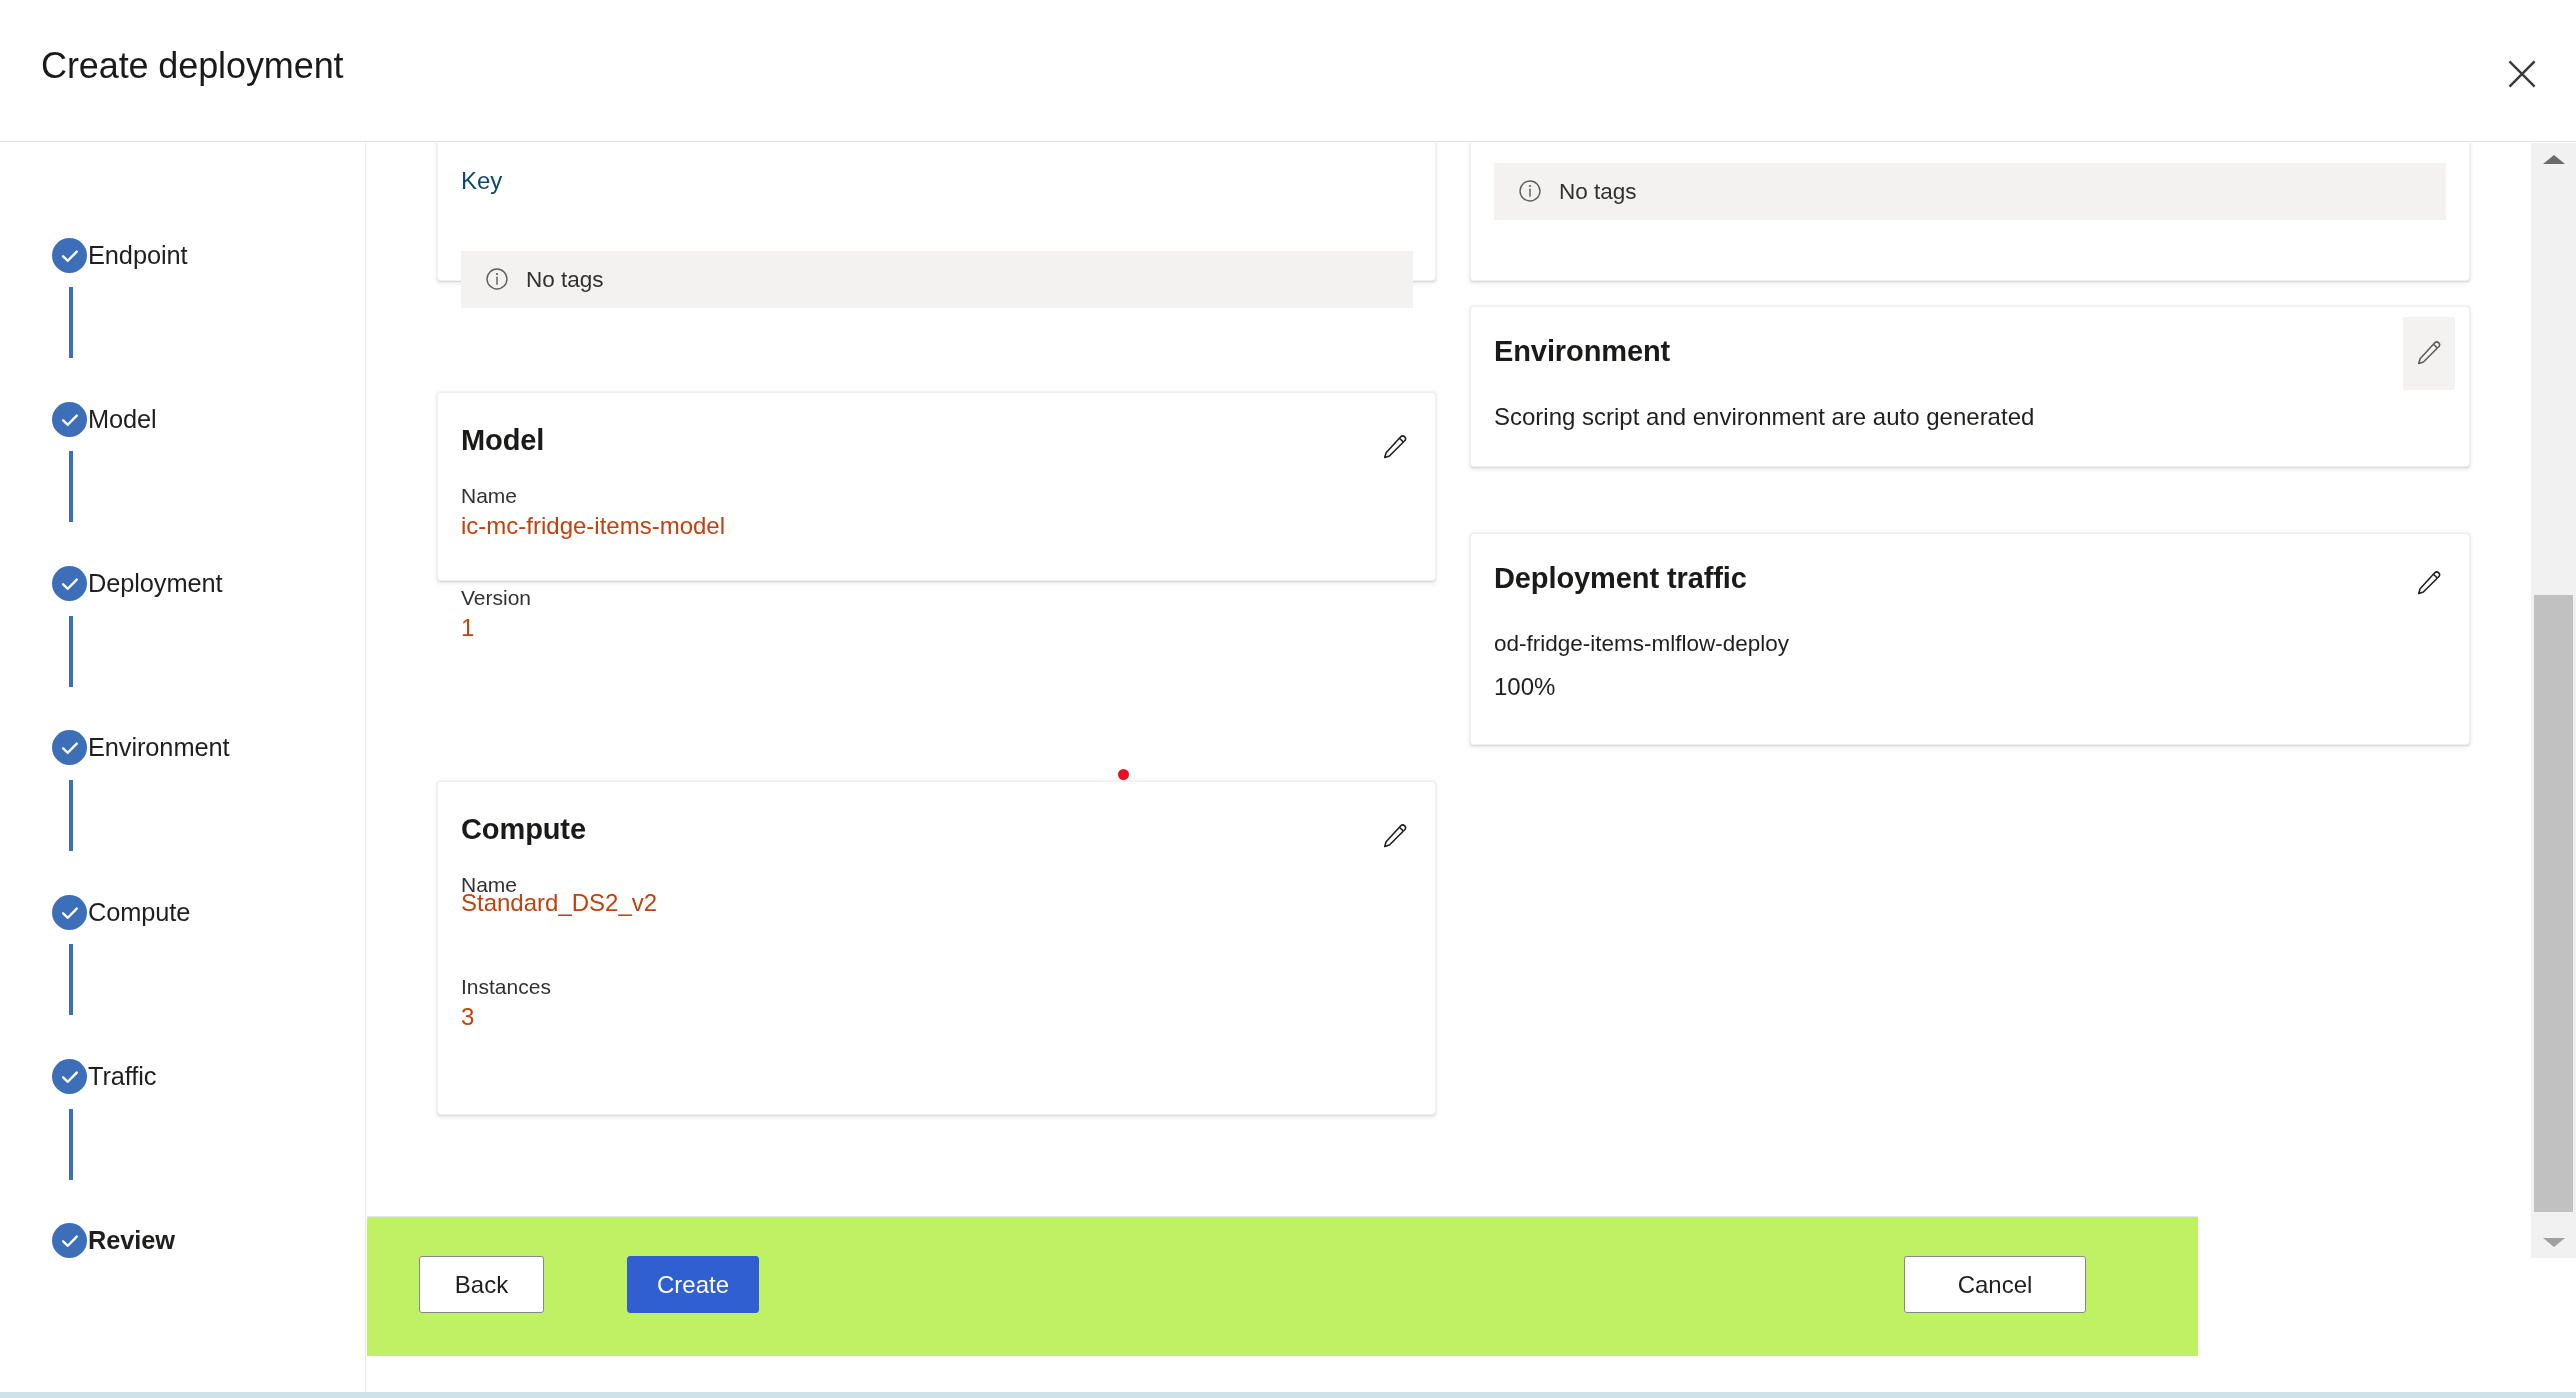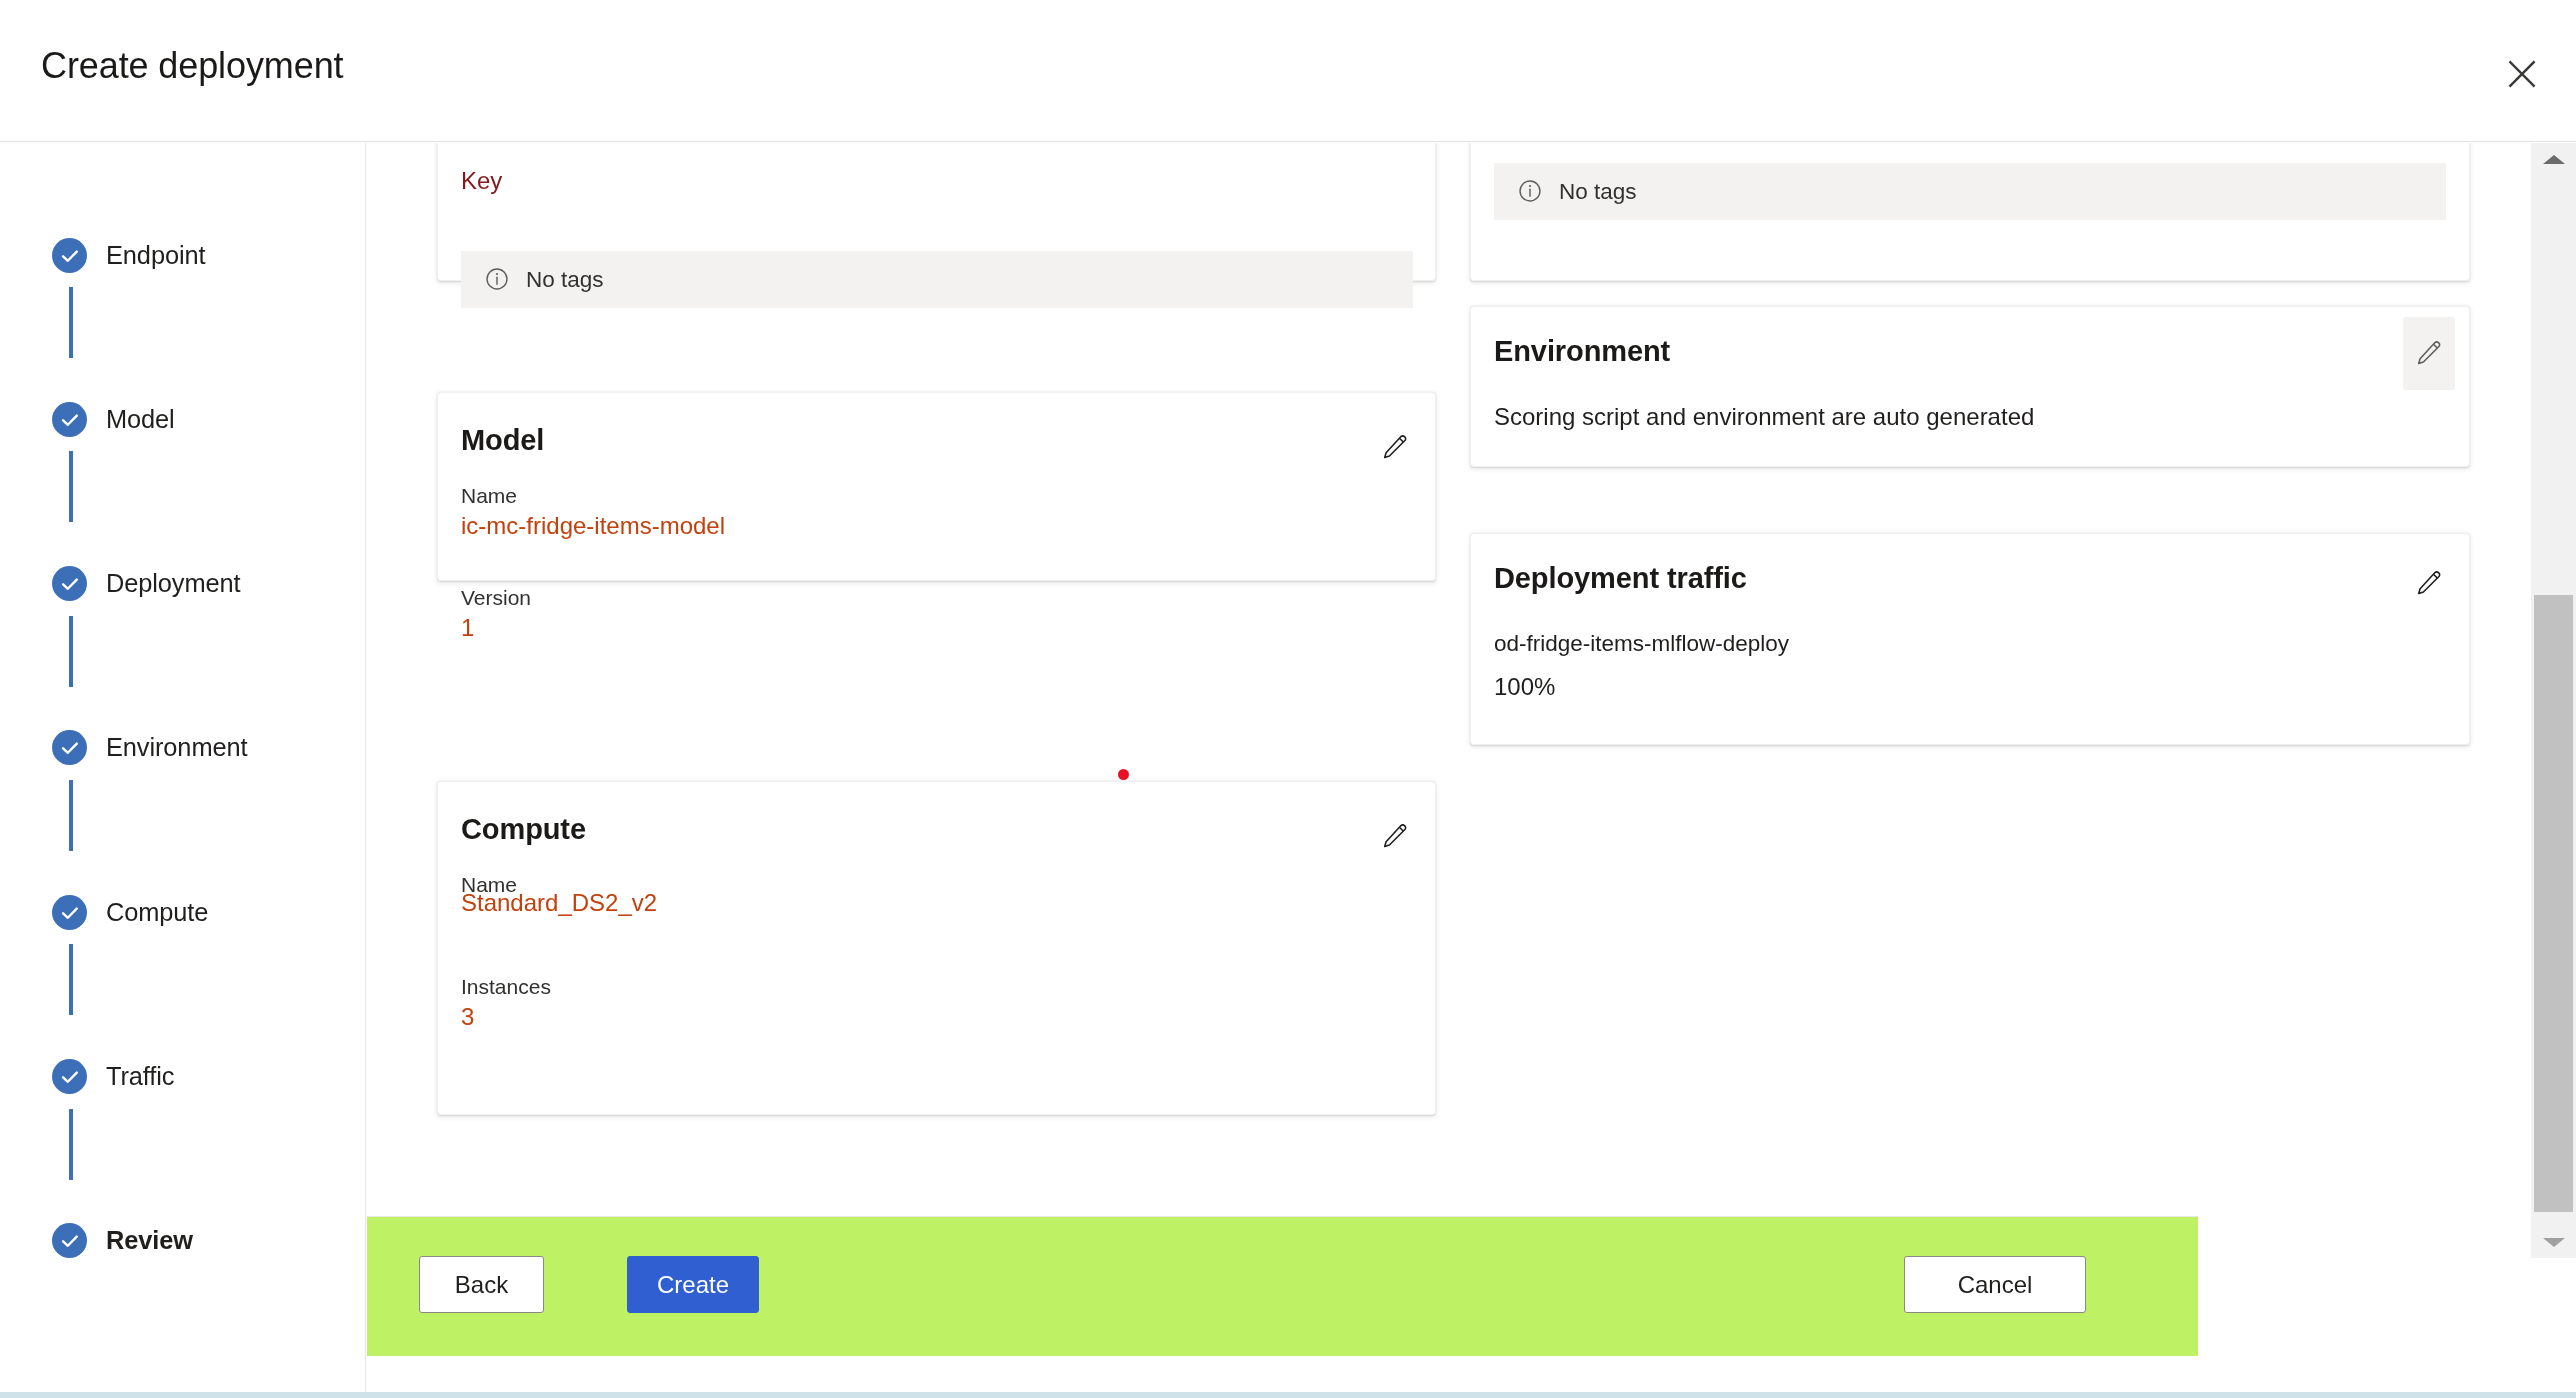--- a/index.html
+++ b/index.html
@@ -62,21 +62,21 @@
     width: 366px;
     height: 1249px;
     background: #ffffff;
     border-right: 1.5px solid #e6e6e6;
   }
   .step {
     position: absolute;
     left: 52px;
     display: flex;
     align-items: center;
-    gap: 19px;
+    gap: 1px;
     cursor: pointer;
   }
   .step-icon {
     width: 35px;
     height: 35px;
     border-radius: 50%;
     background: #3d6fb8;
     display: flex;
     align-items: center;
     justify-content: center;
@@ -364,21 +364,21 @@
       </span>
       <span class="step-label">Review</span>
     </div>
 
   </div>
 
   <div class="content-area">
     <div class="cards-wrap">
 
       <div class="card" style="left:70px; top:-124px; width:999px; height:262px;">
-        <div class="field-label" style="top:147px; font-size:24px; color:#7f1d1d;">Key</div>
+        <div class="field-label" style="top:147px; font-size:24px; color:#0c4a6e;">Key</div>
         <div class="field-label" style="top:209px;margin-top:20px;">Tags</div>
         <div class="info-box" style="left:23px; top:231px; width:952px; height:57px;">
           <span>
             <svg width="26" height="26" viewBox="0 0 24 24">
               <circle cx="12" cy="12" r="9.2" fill="none" stroke="#605e5c" stroke-width="1.3"></circle>
               <circle cx="12" cy="7.4" r="1" fill="#605e5c"></circle>
               <path d="M12 10.3 V16.8" stroke="#605e5c" stroke-width="1.3" stroke-linecap="round"></path>
             </svg>
           </span>
           <span class="info-text">No tags</span>

